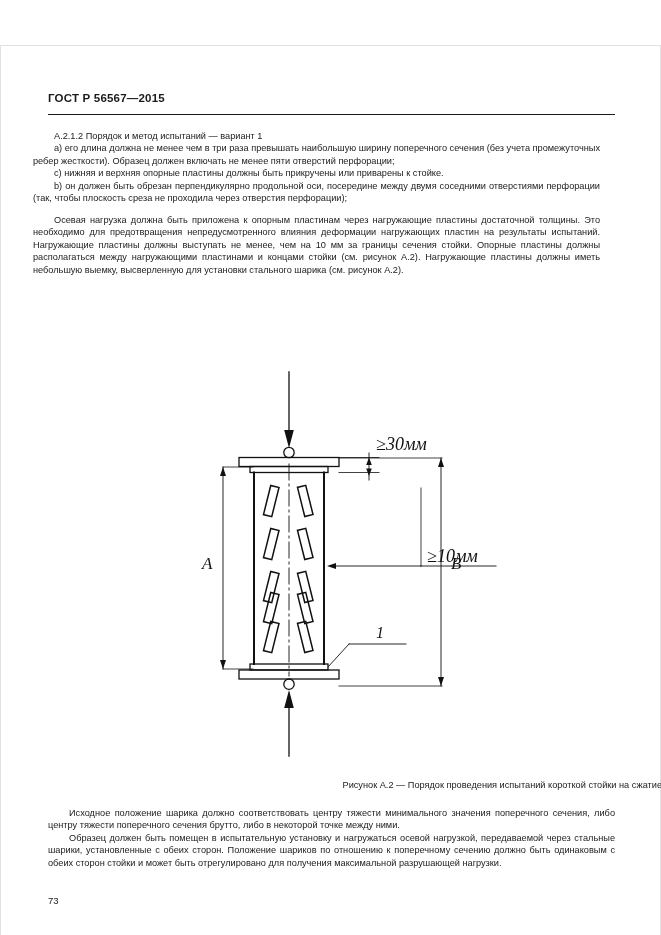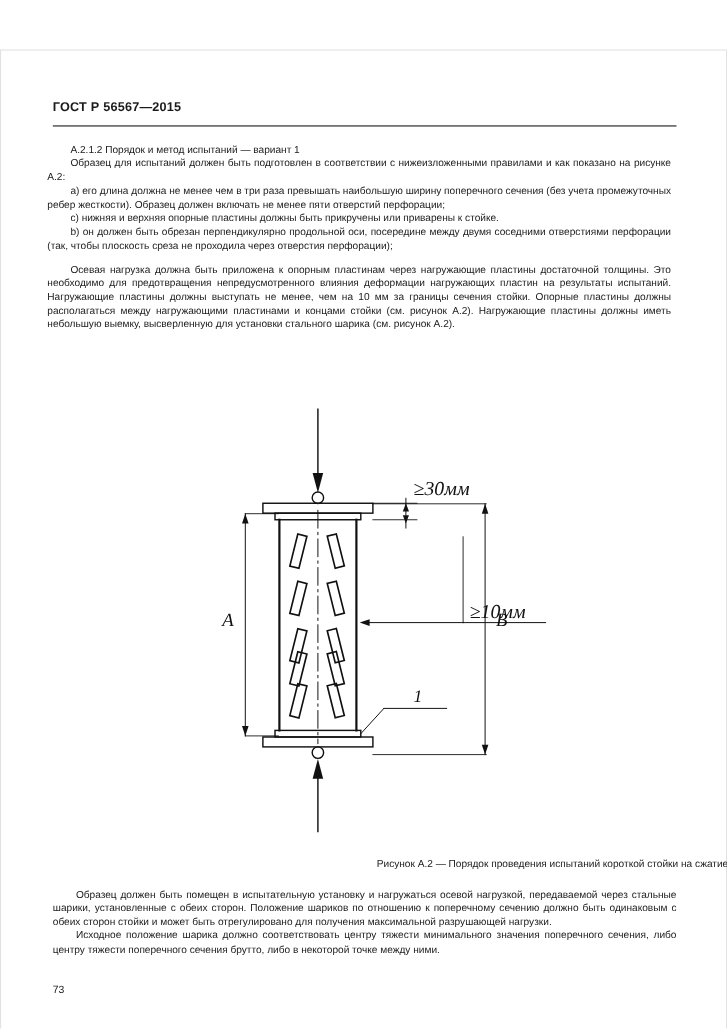--- a/index.html
+++ b/index.html
@@ -27,21 +27,21 @@
     letter-spacing:.2px;
   }
   .header-rule{
     position:absolute;
     left:47px;top:68px;
     width:567px;height:1px;
     background:#1a1a1a;
   }
   .content{
     position:absolute;
-    left:42px;top:84px;
+    left:32px;top:84px;
     width:567px;
   }
   p.body{
     margin:0 0 0 0;
     font-size:9.2px;
     line-height:12.45px;
     text-align:justify;
     text-indent:21px;
     hyphens:manual;
   }
@@ -82,21 +82,20 @@
 </head>
 <body>
 
 <div class="page">
 
   <div class="header">ГОСТ Р 56567—2015</div>
   <div class="header-rule"></div>
 
   <div class="content">
     <p class="body">A.2.1.2 Порядок и метод испытаний — вариант 1</p>
-    <p class="body">Образец для испытаний должен быть подготовлен в соответствии с нижеизложенными правилами и как показано на рисунке А.2:</p>
     <p class="body">a) его длина должна не менее чем в три раза превышать наибольшую ширину поперечного сечения (без учета промежуточных ребер жесткости). Образец должен включать не менее пяти отверстий перфорации;</p>
     <p class="body">c) нижняя и верхняя опорные пластины должны быть прикручены или приварены к стойке.</p>
     <p class="body">b) он должен быть обрезан перпендикулярно продольной оси, посередине между двумя соседними отверстиями перфорации (так, чтобы плоскость среза не проходила через отверстия перфорации);</p>
     <p class="body gap">Осевая нагрузка должна быть приложена к опорным пластинам через нагружающие пластины достаточной толщины. Это необходимо для предотвращения непредусмотренного влияния деформации нагружающих пластин на результаты испытаний. Нагружающие пластины должны выступать не менее, чем на 10 мм за границы сечения стойки. Опорные пластины должны располагаться между нагружающими пластинами и концами стойки (см. рисунок А.2). Нагружающие пластины должны иметь небольшую выемку, высверленную для установки стального шарика (см. рисунок А.2).</p>
   </div>
 
   <div class="figure">
     <svg class="fig-svg" width="661" height="400" viewBox="0 0 661 400">
       <g stroke="#111" fill="none" stroke-width="1.3" stroke-linecap="square">
 
@@ -182,19 +181,19 @@
       <text x="450" y="205" font-family="'Liberation Serif',serif" font-size="17" font-style="italic" fill="#111">B</text>
 
       <text x="375" y="274" font-family="'Liberation Serif',serif" font-size="16" font-style="italic" fill="#111">1</text>
     </svg>
   </div>
 
 
   <div class="caption">Рисунок А.2 — Порядок проведения испытаний короткой стойки на сжатие</div>
 
   <div class="tail">
+    <p class="body">Исходное положение шарика должно соответствовать центру тяжести минимального значения поперечного сечения, либо центру тяжести поперечного сечения брутто, либо в некоторой точке между ними.</p>
     <p class="body">Образец должен быть помещен в испытательную установку и нагружаться осевой нагрузкой, передаваемой через стальные шарики, установленные с обеих сторон. Положение шариков по отношению к поперечному сечению должно быть одинаковым с обеих сторон стойки и может быть отрегулировано для получения максимальной разрушающей нагрузки.</p>
-    <p class="body">Исходное положение шарика должно соответствовать центру тяжести минимального значения поперечного сечения, либо центру тяжести поперечного сечения брутто, либо в некоторой точке между ними.</p>
   </div>
 
   <div class="folio">73</div>
 
 </div>
 
 </body></html>

